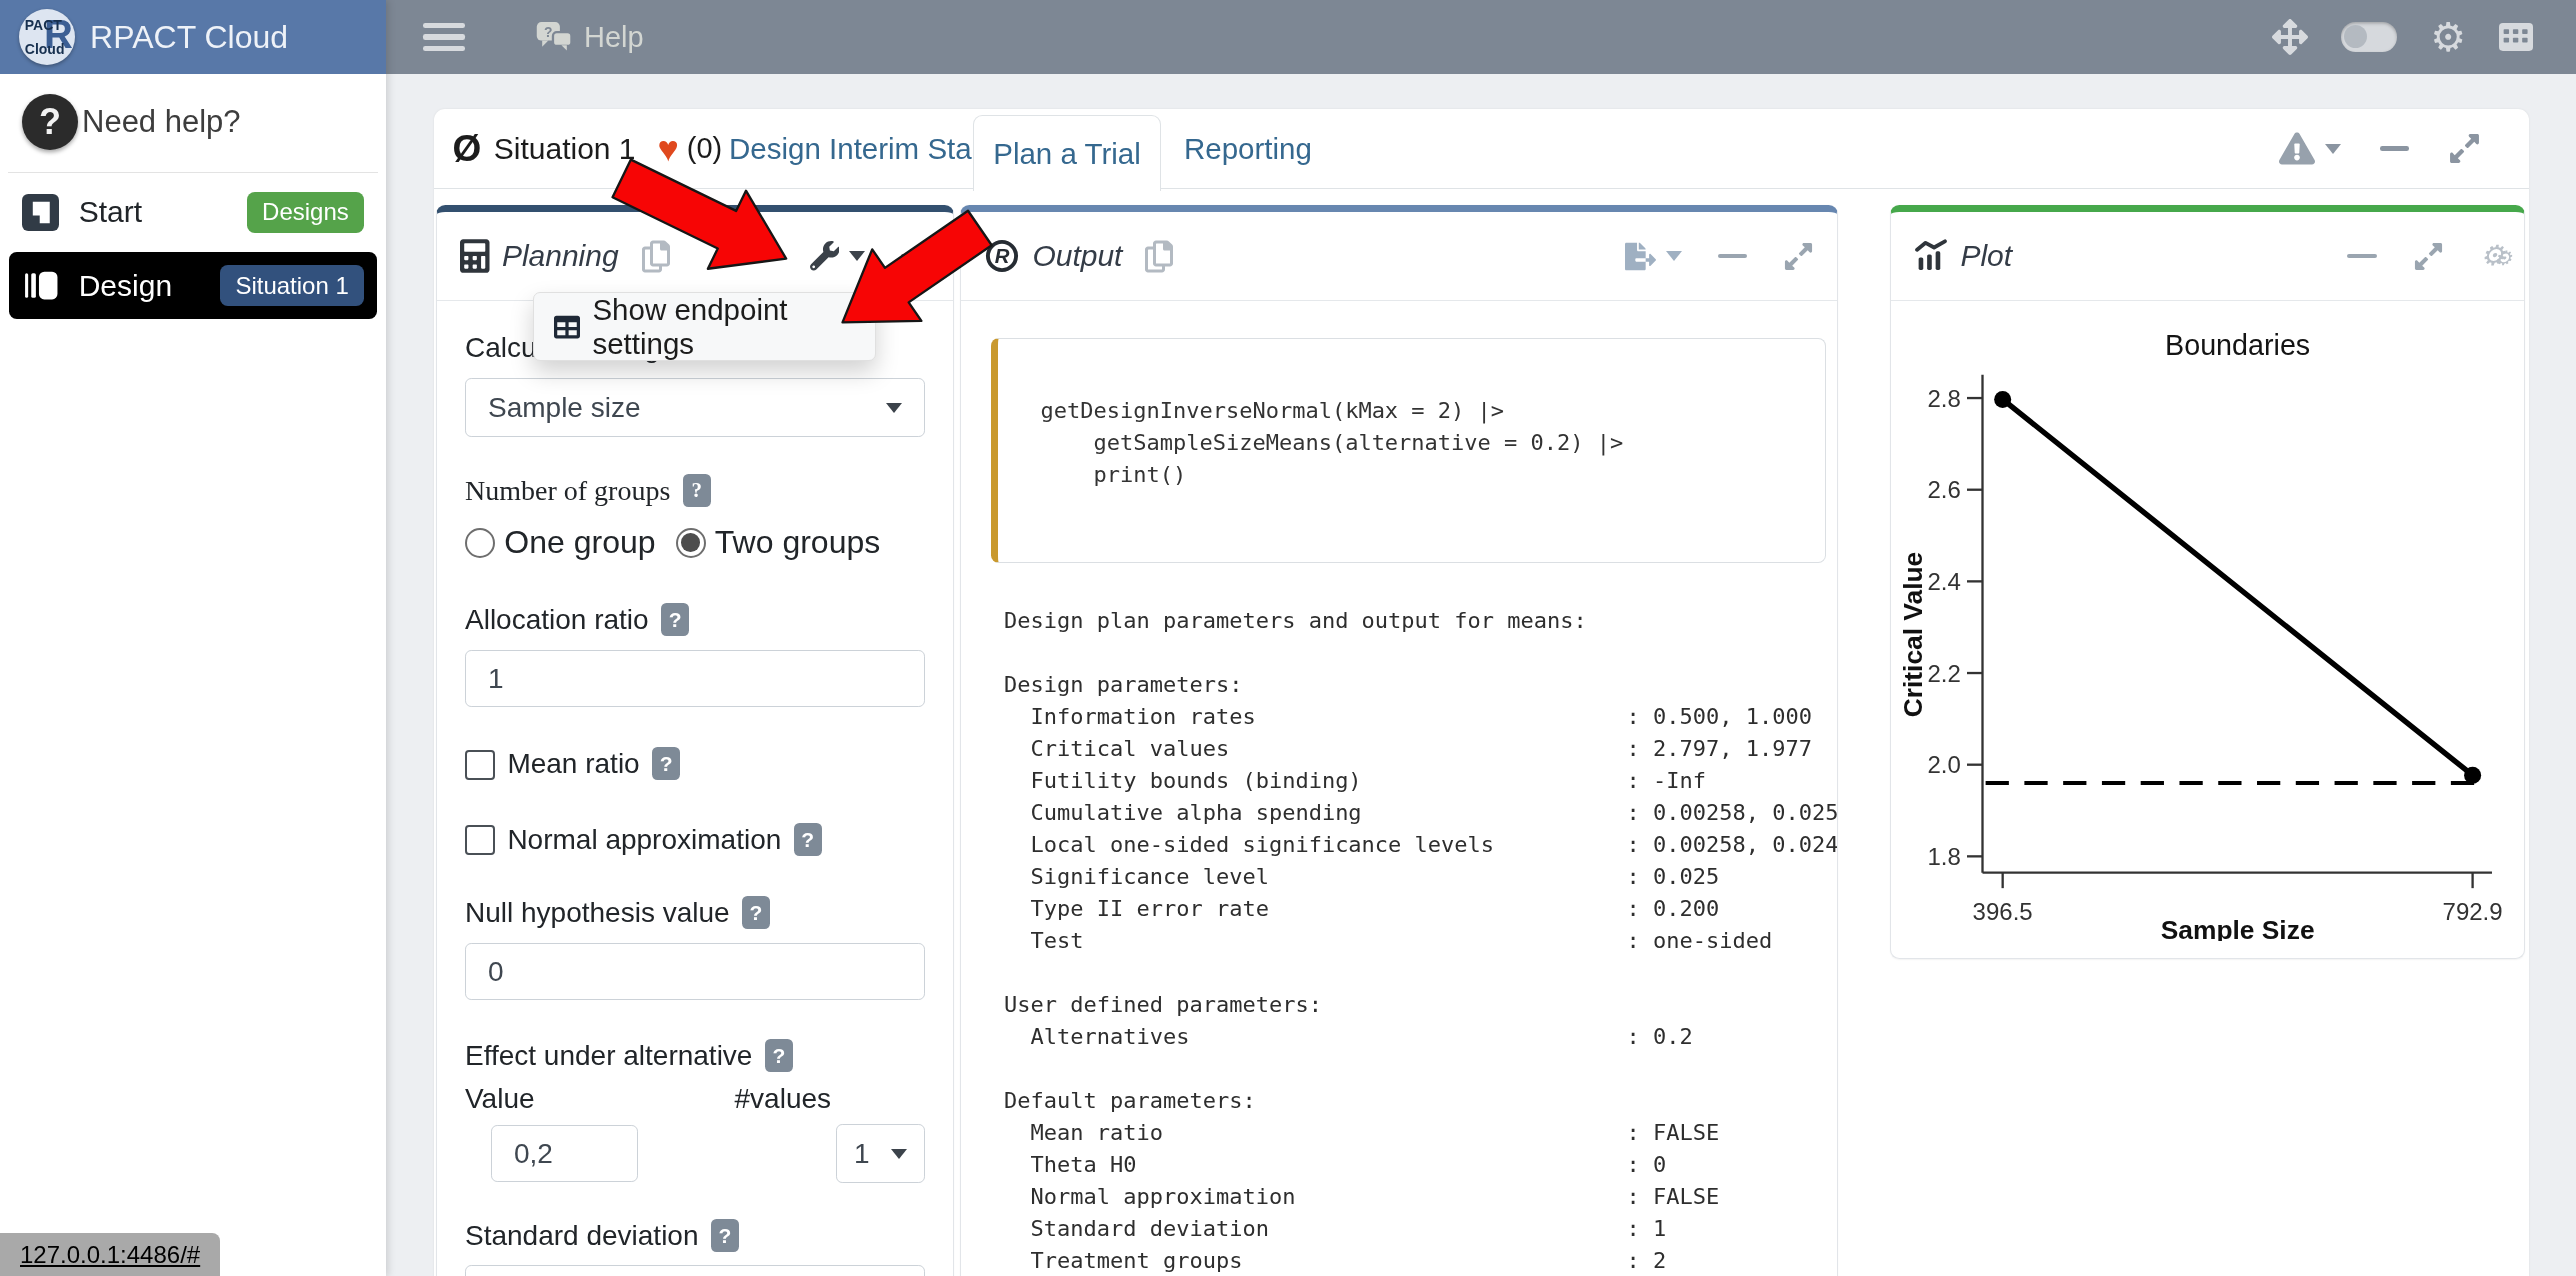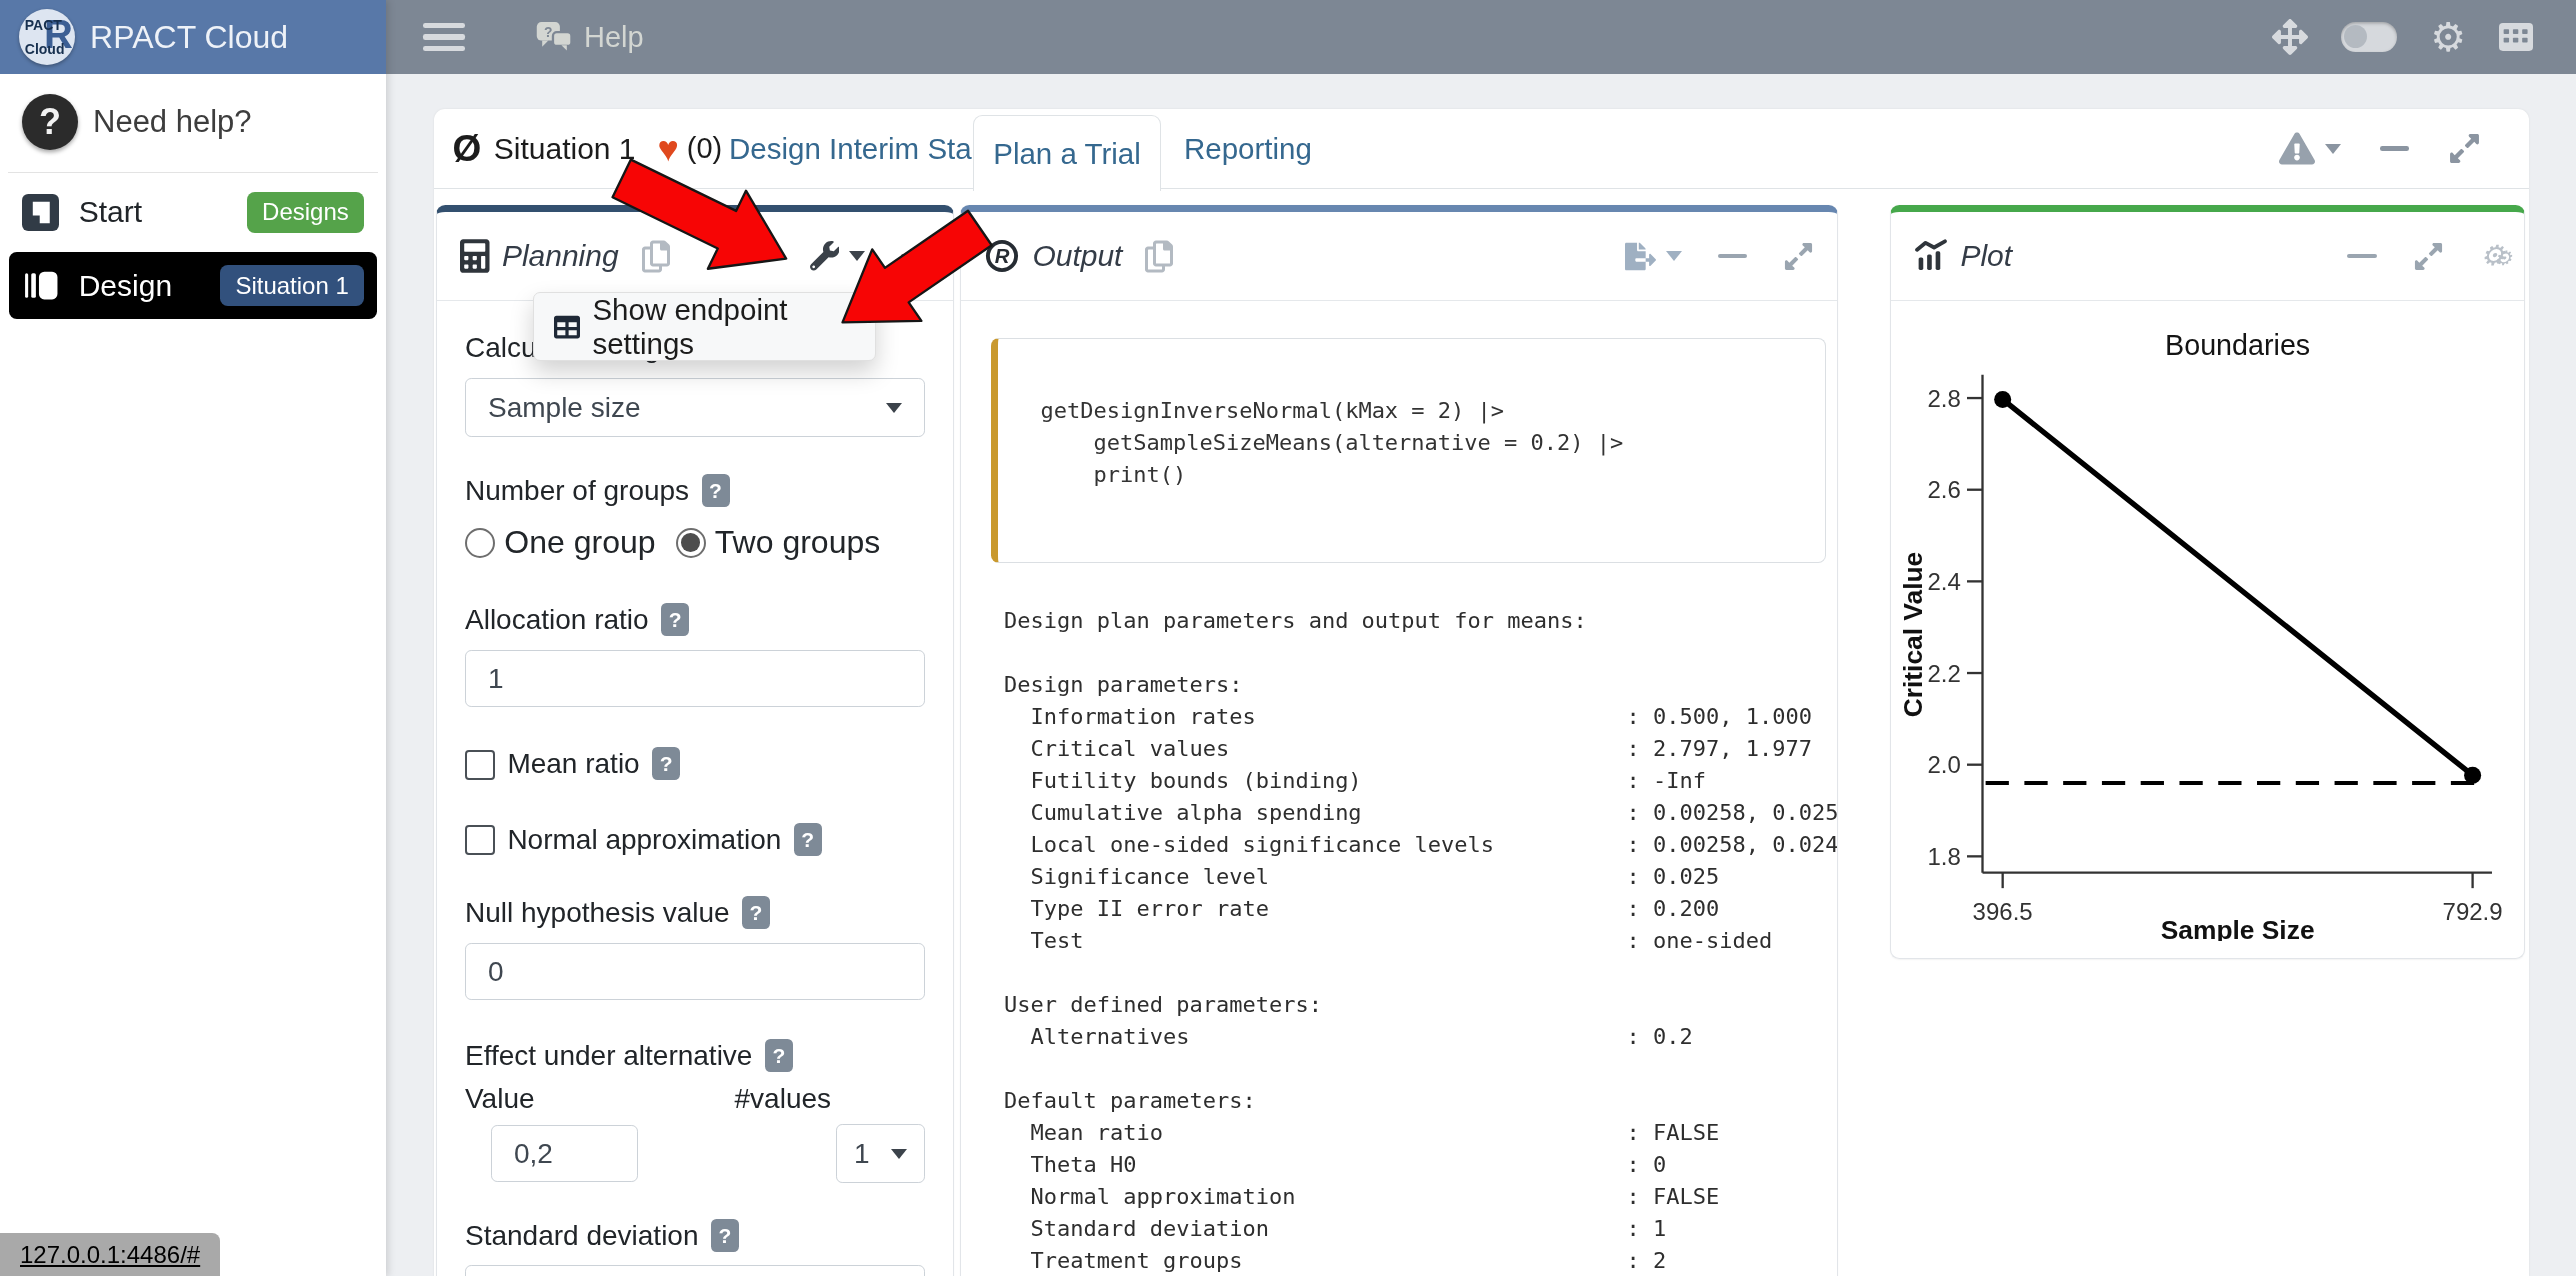--- a/index.html
+++ b/index.html
@@ -23,21 +23,21 @@
            box-shadow:2.3px 0 7.8px rgba(0,0,0,.15);z-index:10;}
   .sb-header{height:74px;background:#5878a8;display:flex;align-items:center;}
   .logo{position:relative;width:56px;height:56px;border-radius:50%;background:#dde5f1;margin-left:18.6px;overflow:hidden;box-shadow:0 1.6px 3.9px rgba(0,0,0,.3);}
   .logo .logo-r{position:absolute;right:1.6px;top:3.1px;font-size:40px;font-weight:800;color:#3c5f94;}
   .logo .lt{position:absolute;left:6.2px;top:7.8px;font-size:14px;font-weight:700;color:#17304f;}
   .logo .lb{position:absolute;left:6.2px;bottom:7.8px;font-size:14px;font-weight:700;color:#17304f;}
   .sb-title{margin-left:15.5px;font-size:32px;color:#eef2f8;}
   .need-help{display:flex;align-items:center;margin:20px 0 0 22px;cursor:pointer;}
   .nh-icon{width:56px;height:56px;border-radius:50%;background:#2b2b2b;color:#f2f2f2;font-size:36px;font-weight:700;
            display:flex;align-items:center;justify-content:center;box-shadow:0 2.3px 4.7px rgba(0,0,0,.35);}
-  .nh-label{margin-left:15px;font-size:31px;color:#3d3d3d;}
+  .nh-label{margin-left:4px;font-size:31px;color:#3d3d3d;}
   .sb-divider{height:0.8px;background:#e3e3e3;margin:22px 7.8px 0 7.8px;}
   .nav-item{display:flex;align-items:center;height:67px;margin:6.2px 9.3px 0 9.3px;border-radius:7.8px;padding:0 12.4px;cursor:pointer;}
   .nav-item.active{background:#000000;}
   .nav-icon{width:37px;height:37px;flex:0 0 37px;display:flex;align-items:center;justify-content:center;}
   .nav-label{margin-left:20px;font-size:30px;}
   .nav-item.active .nav-label{color:#fff;}
   .badge{margin-left:auto;font-size:24px;color:#fff;padding:6.2px 15.5px;border-radius:7.8px;}
   .badge.green{background:#55a34a;}
   .badge.navy{background:#32517d;}
   .status-bubble{position:absolute;left:0;bottom:0;background:#a9a9a9;color:#000;font-size:24px;
@@ -251,21 +251,21 @@
       </span>
     </div>
     <div class="pbody">
       <div class="lrow" style="margin-top:31px;">
           <span class="flabel">Calculation target</span>
         </div>
       <div class="selectbox" style="margin-top:14px;">
         <span>Sample size</span>
           <i class="caret dark"></i>
       </div>
-      <div class="lrow" style="margin-top:37px;">
+      <div class="lrow" style="margin-top:37px;font-family:Liberation Serif, serif;">
         <span class="flabel">Number of groups</span>
         <span class="qbadge">?</span>
       </div>
       <div class="lrow" style="margin-top:17px;">
         <span class="radio"></span>
         <span class="rlabel">One group</span>
         <span class="radio checked"></span>
         <span class="rlabel">Two groups</span>
       </div>
       <div class="lrow" style="margin-top:42px;">

